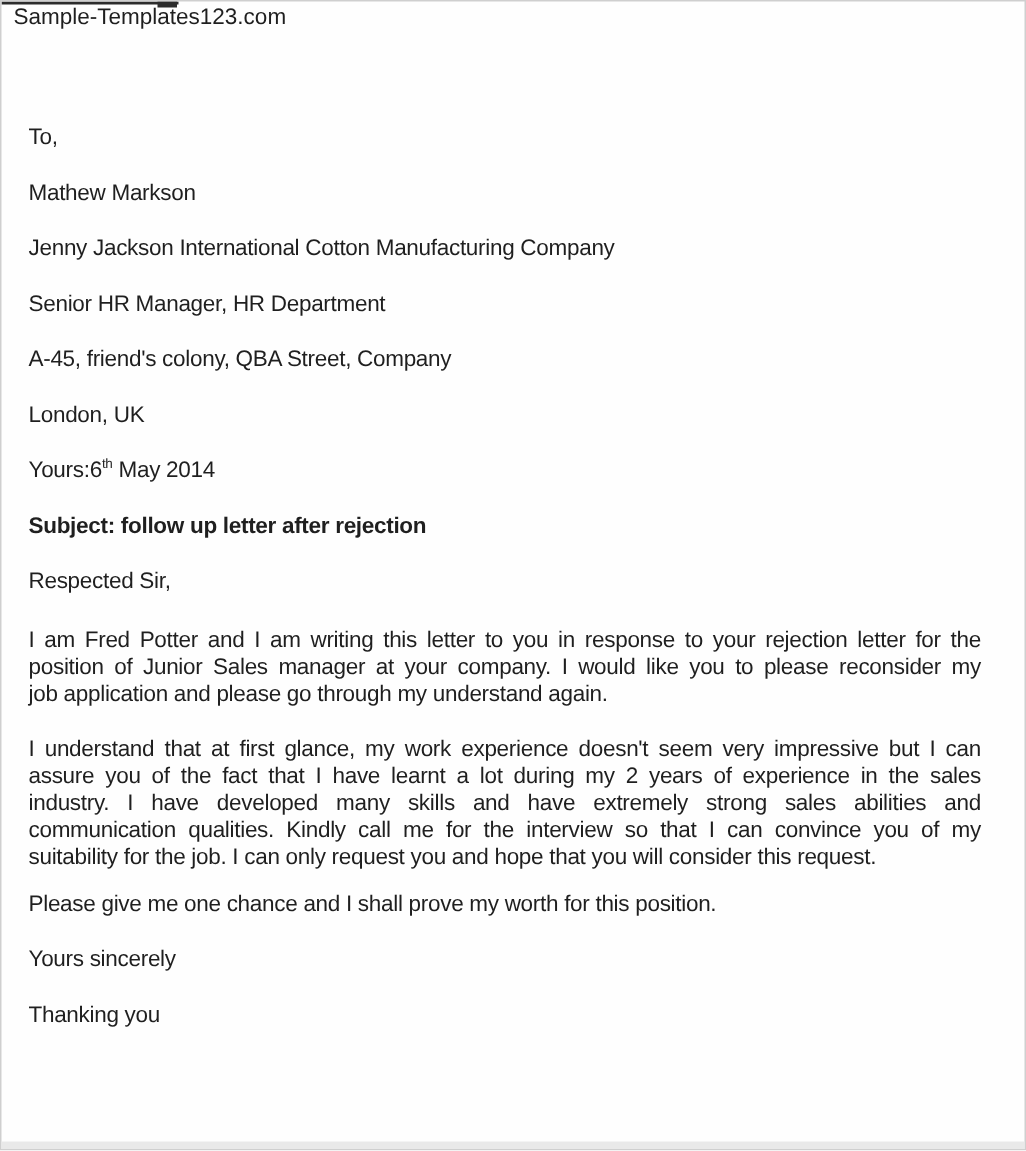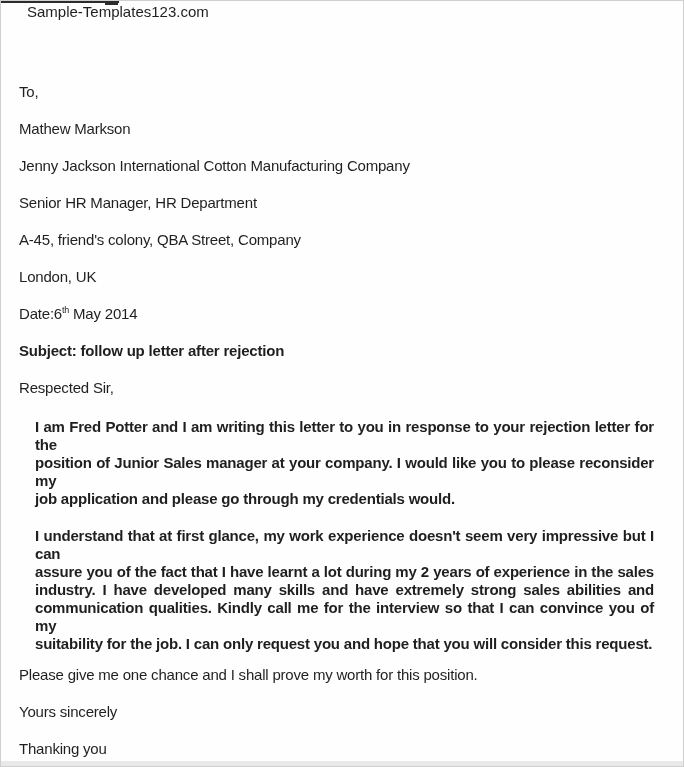--- a/index.html
+++ b/index.html
@@ -10,21 +10,21 @@
     box-sizing: border-box;
     background: #fefefe;
     border: 1px solid #cfcfcf;
     overflow: hidden;
     font-family: "Liberation Sans", sans-serif;
     color: #1f1f1f;
   }
   .site-name {
     position: absolute;
     top: 2px;
-    left: 26px;
+    left: 8px;
     font-size: 15px;
     color: #1f1f1f;
     white-space: nowrap;
   }
   .edge-top-dark {
     position: absolute;
     top: 0; left: 0;
     width: 118px; height: 2px;
     background: #2c2c2c;
   }
@@ -49,21 +49,21 @@
     line-height: 18px;
     letter-spacing: -0.2px;
   }
   .letter p { margin: 0 0 19px 0; }
   .subject { font-weight: bold; }
   .date-line sup {
     font-size: 9px;
     line-height: 0;
     vertical-align: super;
   }
-  .para { margin: 21px 0 0 16px; font-weight: bold; }
+  .para { margin: 21px 0 0 0; }
   .para-2 { margin-top: 19px; }
   .jline { text-align: justify; text-align-last: justify; }
   .jlast { text-align: justify; text-align-last: left; }
   .request-line { margin: 13px 0 19px 0 !important; }
   .letter p.request-line { margin-top: 13px; }
 </style>
 </head>
 <body>
 
 <div class="page">
@@ -80,30 +80,30 @@
     <p>Mathew Markson</p>
 
     <p>Jenny Jackson International Cotton Manufacturing Company</p>
 
     <p>Senior HR Manager, HR Department</p>
 
     <p>A-45, friend's colony, QBA Street, Company</p>
 
     <p>London, UK</p>
 
-    <p class="date-line"><span>Date:6</span><sup>th</sup><span> May 2014</span></p>
+    <p class="date-line"><span>Yours:6</span><sup>th</sup><span> May 2014</span></p>
 
     <p class="subject">Subject: follow up letter after rejection</p>
 
     <p>Respected Sir,</p>
 
     <div class="para para-1">
       <div class="jline">I am Fred Potter and I am writing this letter to you in response to your rejection letter for the</div>
       <div class="jline">position of Junior Sales manager at your company. I would like you to please reconsider my</div>
-      <div class="jlast">job application and please go through my credentials would.</div>
+      <div class="jlast">job application and please go through my understand again.</div>
     </div>
 
     <div class="para para-2">
       <div class="jline">I understand that at first glance, my work experience doesn't seem very impressive but I can</div>
       <div class="jline">assure you of the fact that I have learnt a lot during my 2 years of experience in the sales</div>
       <div class="jline">industry. I have developed many skills and have extremely strong sales abilities and</div>
       <div class="jline">communication qualities. Kindly call me for the interview so that I can convince you of my</div>
       <div class="jlast">suitability for the job. I can only request you and hope that you will consider this request.</div>
     </div>
 

